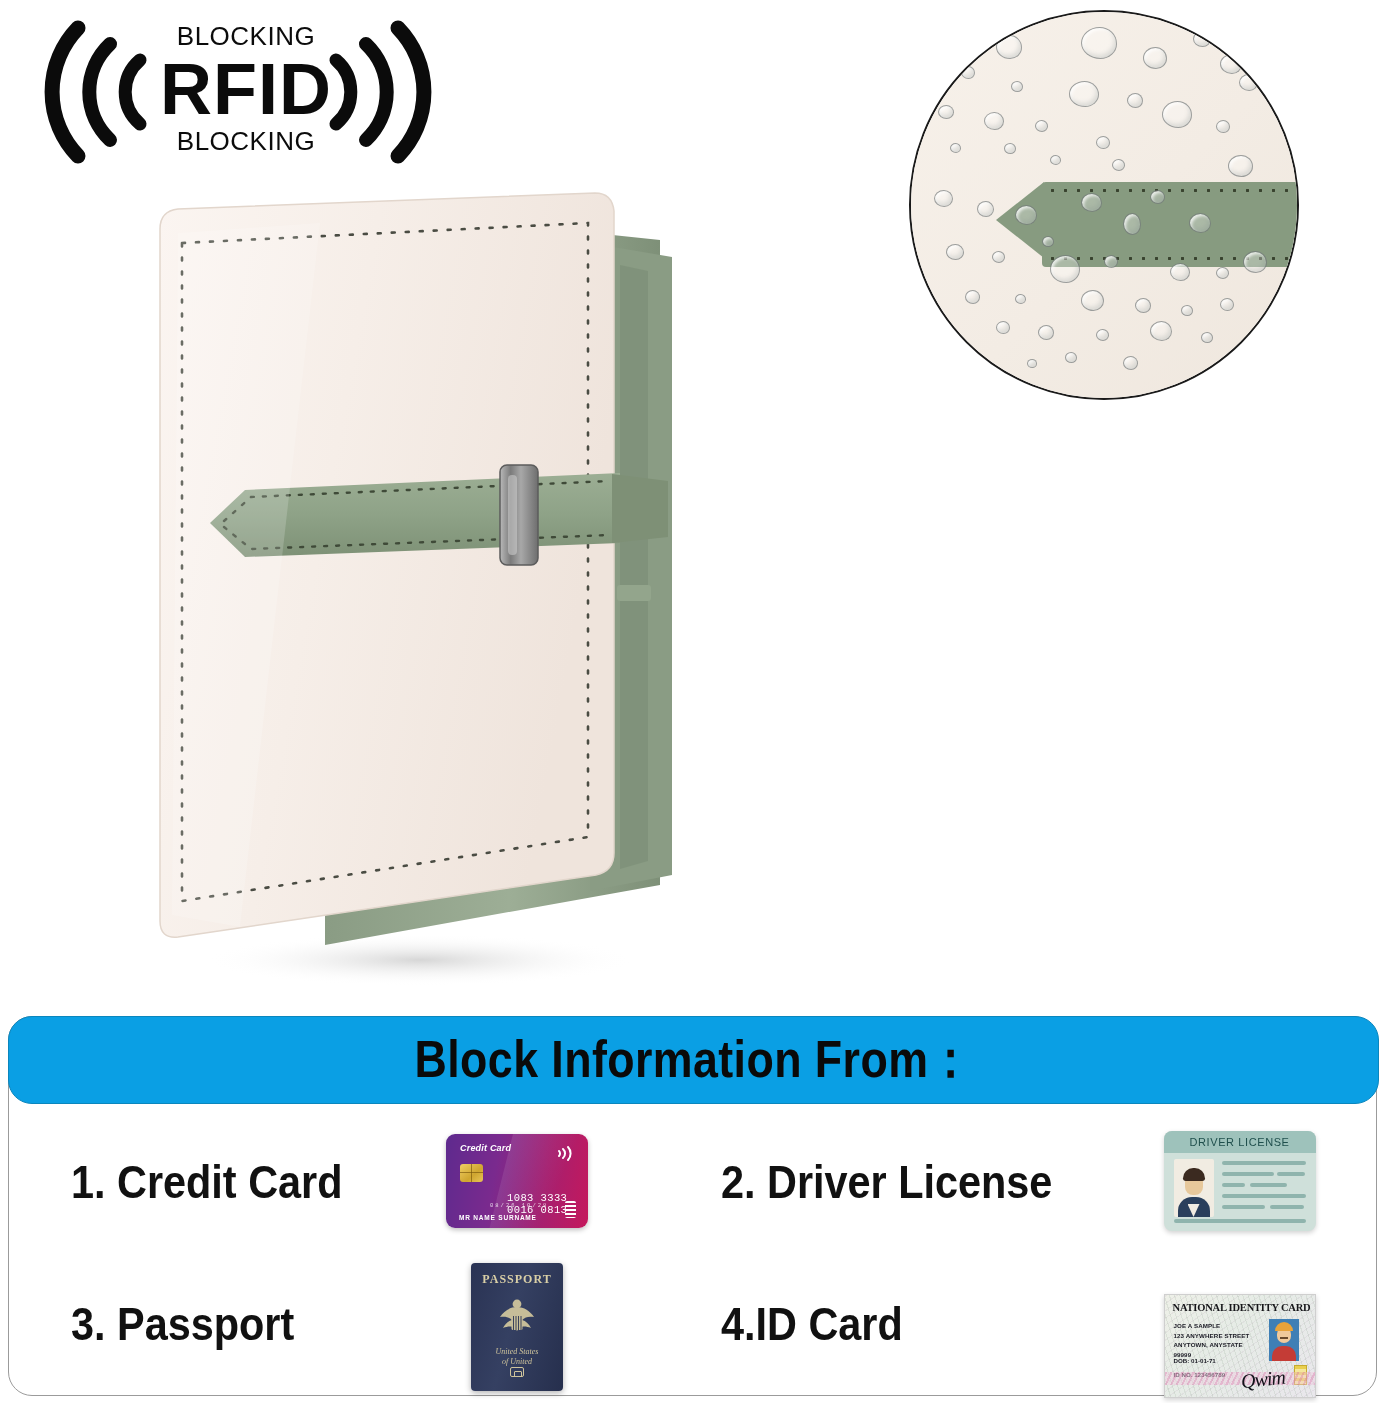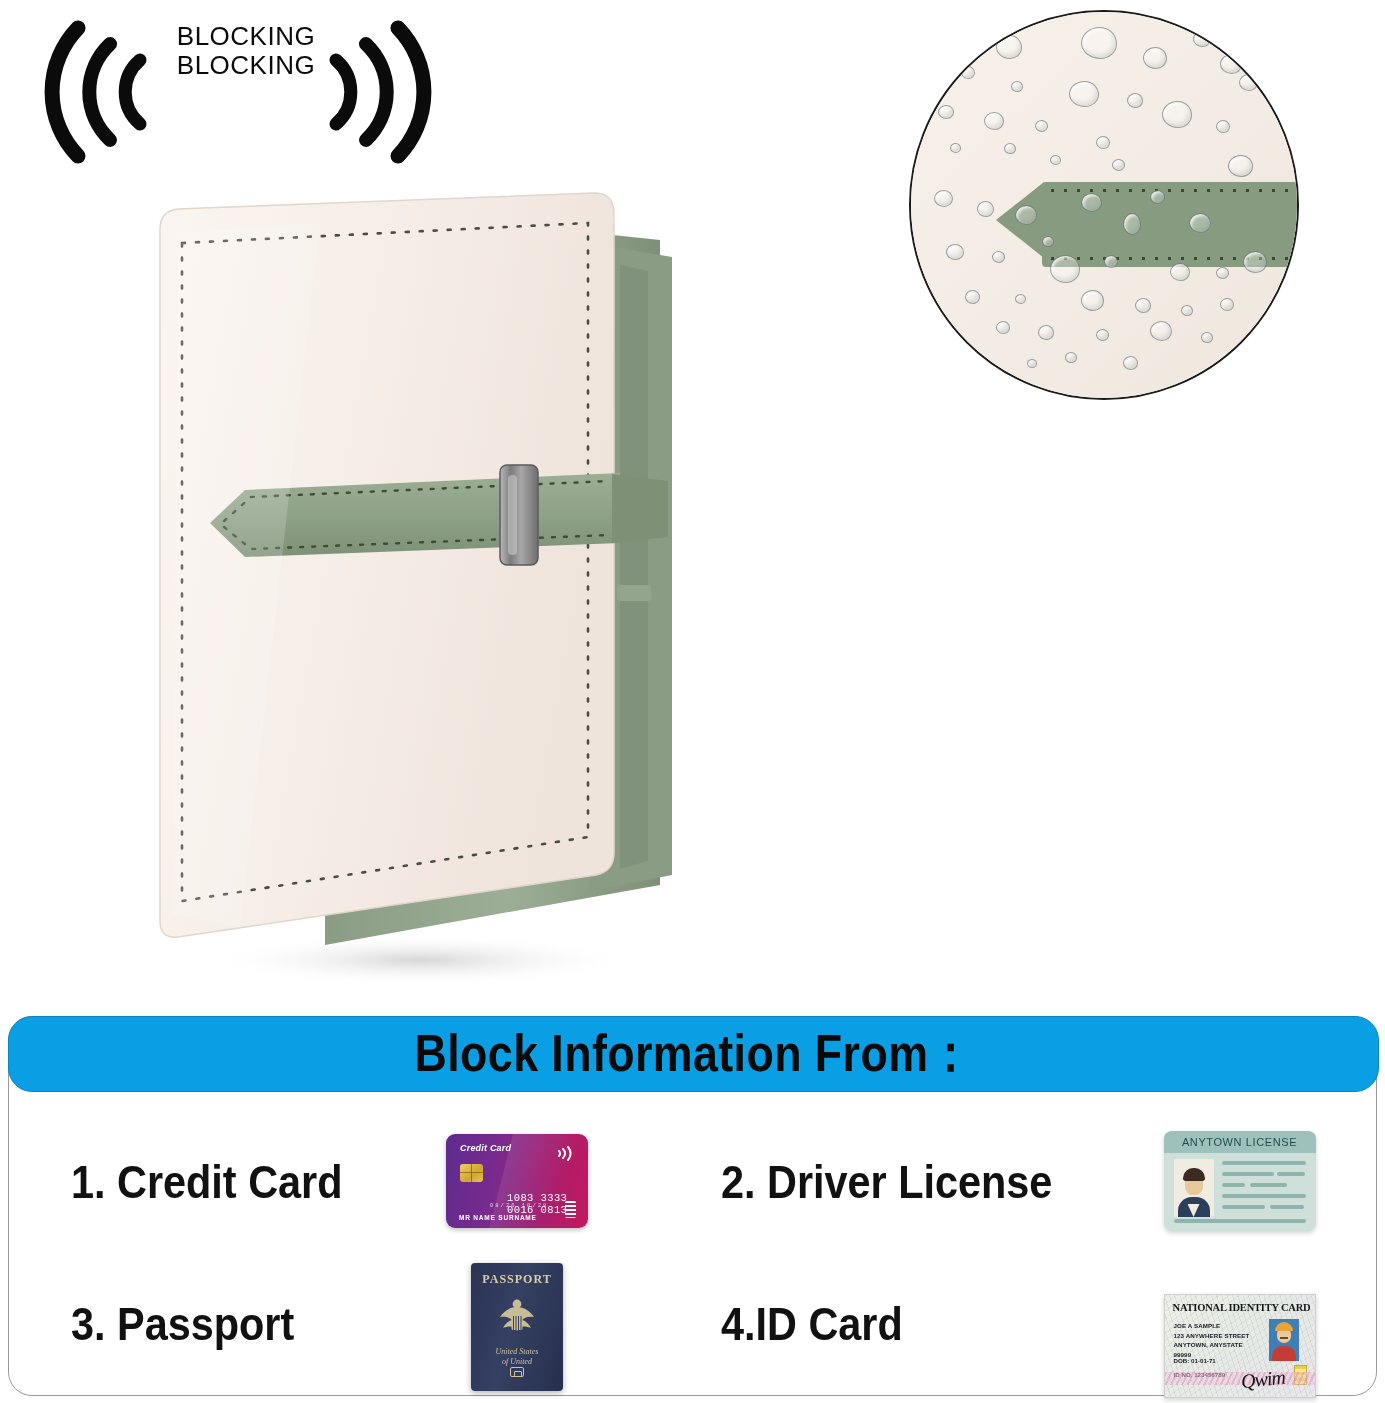--- a/index.html
+++ b/index.html
@@ -163,21 +163,21 @@
     left: 8px; top: 1016px;
     width: 1369px; height: 380px;
     border: 1.6px solid #9b9b9b;
     border-radius: 24px;
     background: #ffffff;
   }
 
   #block-banner {
     position: absolute;
     left: -1px; top: -1px;
-    width: 1371px; height: 76px;
+    width: 1371px; height: 88px;
     background: #0a9fe4;
     border-radius: 24px;
     border: 1.5px solid #0b86bd;
     display: flex;
     align-items: center;
     justify-content: center;
   }
   #block-banner .banner-text {
     font-family: "Liberation Sans", sans-serif;
     font-weight: bold;
@@ -420,20 +420,21 @@
         <path d="M 82 36 A 66 66 0 0 0 82 132" stroke-width="14"></path>
         <path d="M 50 20 A 92 92 0 0 0 50 148" stroke-width="15"></path>
 
         <path d="M 308 52 A 42 42 0 0 1 308 116" stroke-width="13"></path>
         <path d="M 338 36 A 66 66 0 0 1 338 132" stroke-width="14"></path>
         <path d="M 370 20 A 92 92 0 0 1 370 148" stroke-width="15"></path>
       </g>
     </svg>
     <div class="rfid-text-stack">
       <div class="rfid-top">BLOCKING</div>
+      <div class="rfid-main">RFID</div>
       <div class="rfid-bottom">BLOCKING</div>
     </div>
   </div>
 
   <svg id="product-photo" viewBox="0 0 600 810">
     <defs>
       <linearGradient id="coverGrad" x1="0" y1="0" x2="1" y2="0.3">
         <stop offset="0%" stop-color="#fbf5f1"></stop>
         <stop offset="45%" stop-color="#f6eee8"></stop>
         <stop offset="100%" stop-color="#efe4dc"></stop>
@@ -582,21 +583,21 @@
             <div class="cc-stripes"></div>
           </div>
         </div>
       </div>
 
       <div class="block-cell cell-2">
         <div class="block-label">2. Driver License</div>
         <div class="thumb-slot">
           <div class="dl-card">
             <div class="dl-header">
-              <span>ANYTOWN LICENSE</span>
+              <span>DRIVER LICENSE</span>
             </div>
             <div class="dl-photo dl-photo-wrap" style="position:absolute;left:10px;top:28px;width:40px;height:58px;background:#f1ece2;border-radius:2px;overflow:hidden;">
               <div class="body"></div>
               <div class="shirt"></div>
               <div class="head"></div>
               <div class="hair"></div>
             </div>
             <div class="dl-lines">
               <i style="width:100%"></i>
               <i style="width:62%"></i>

